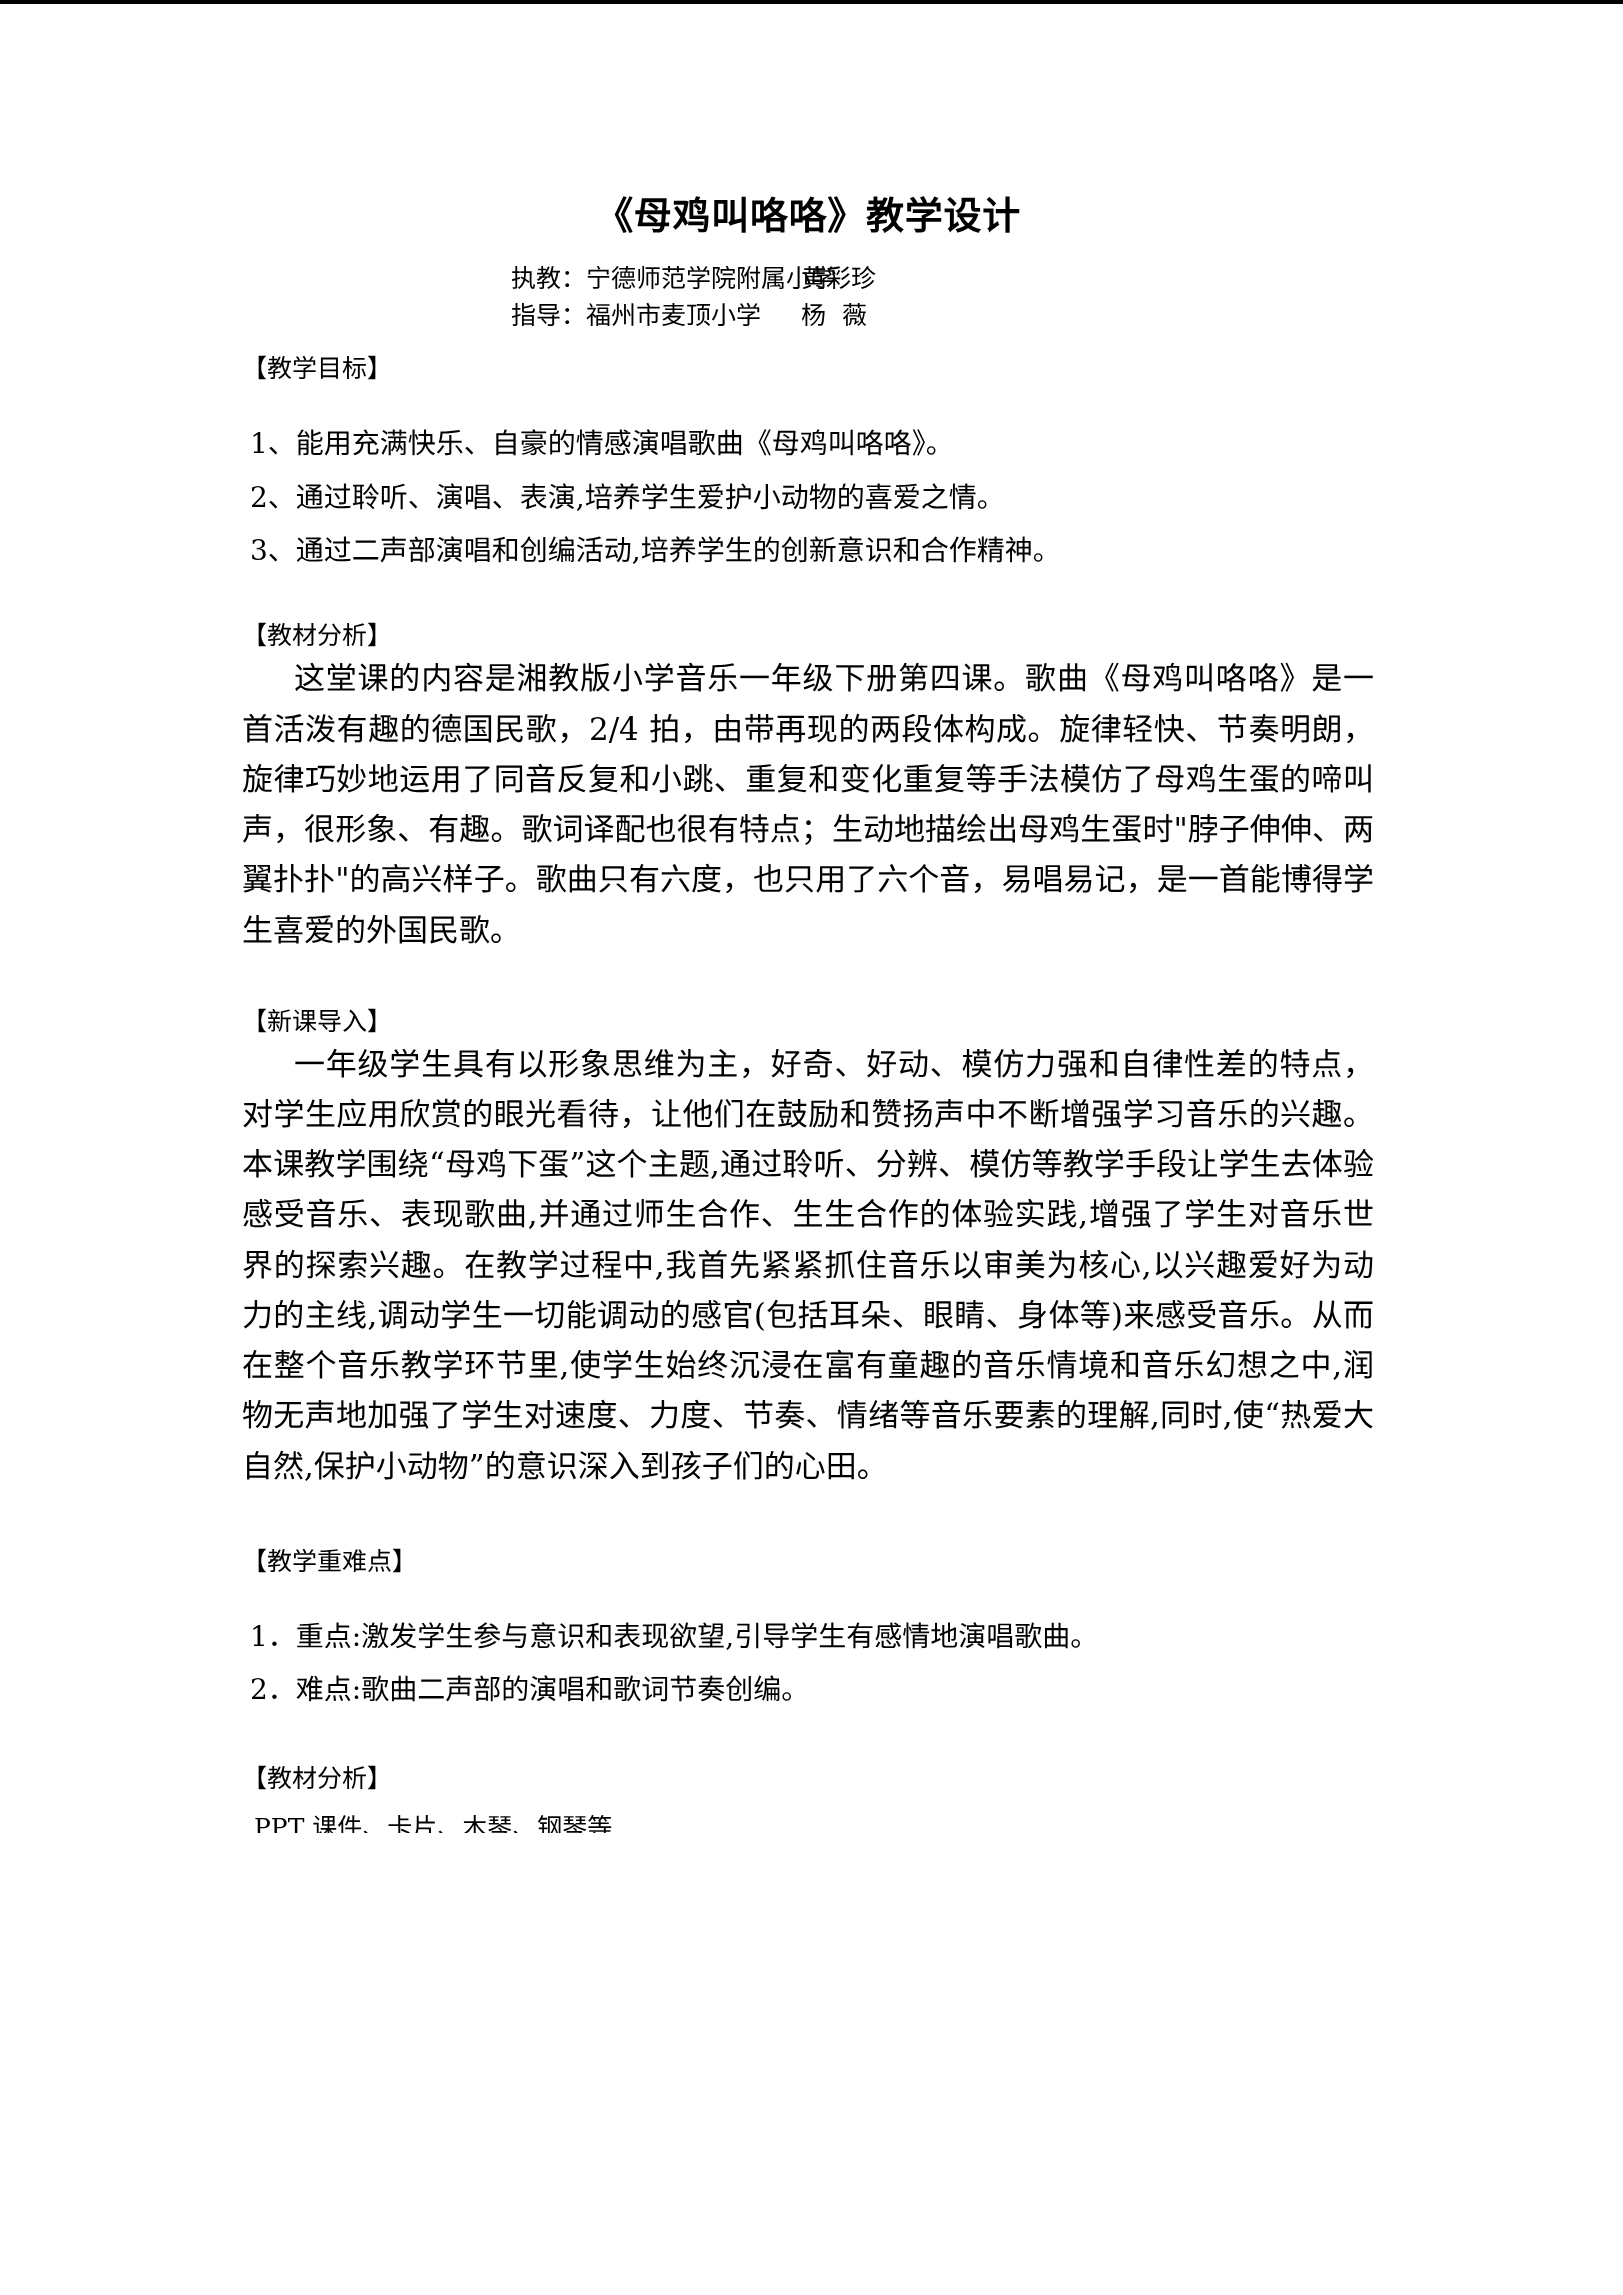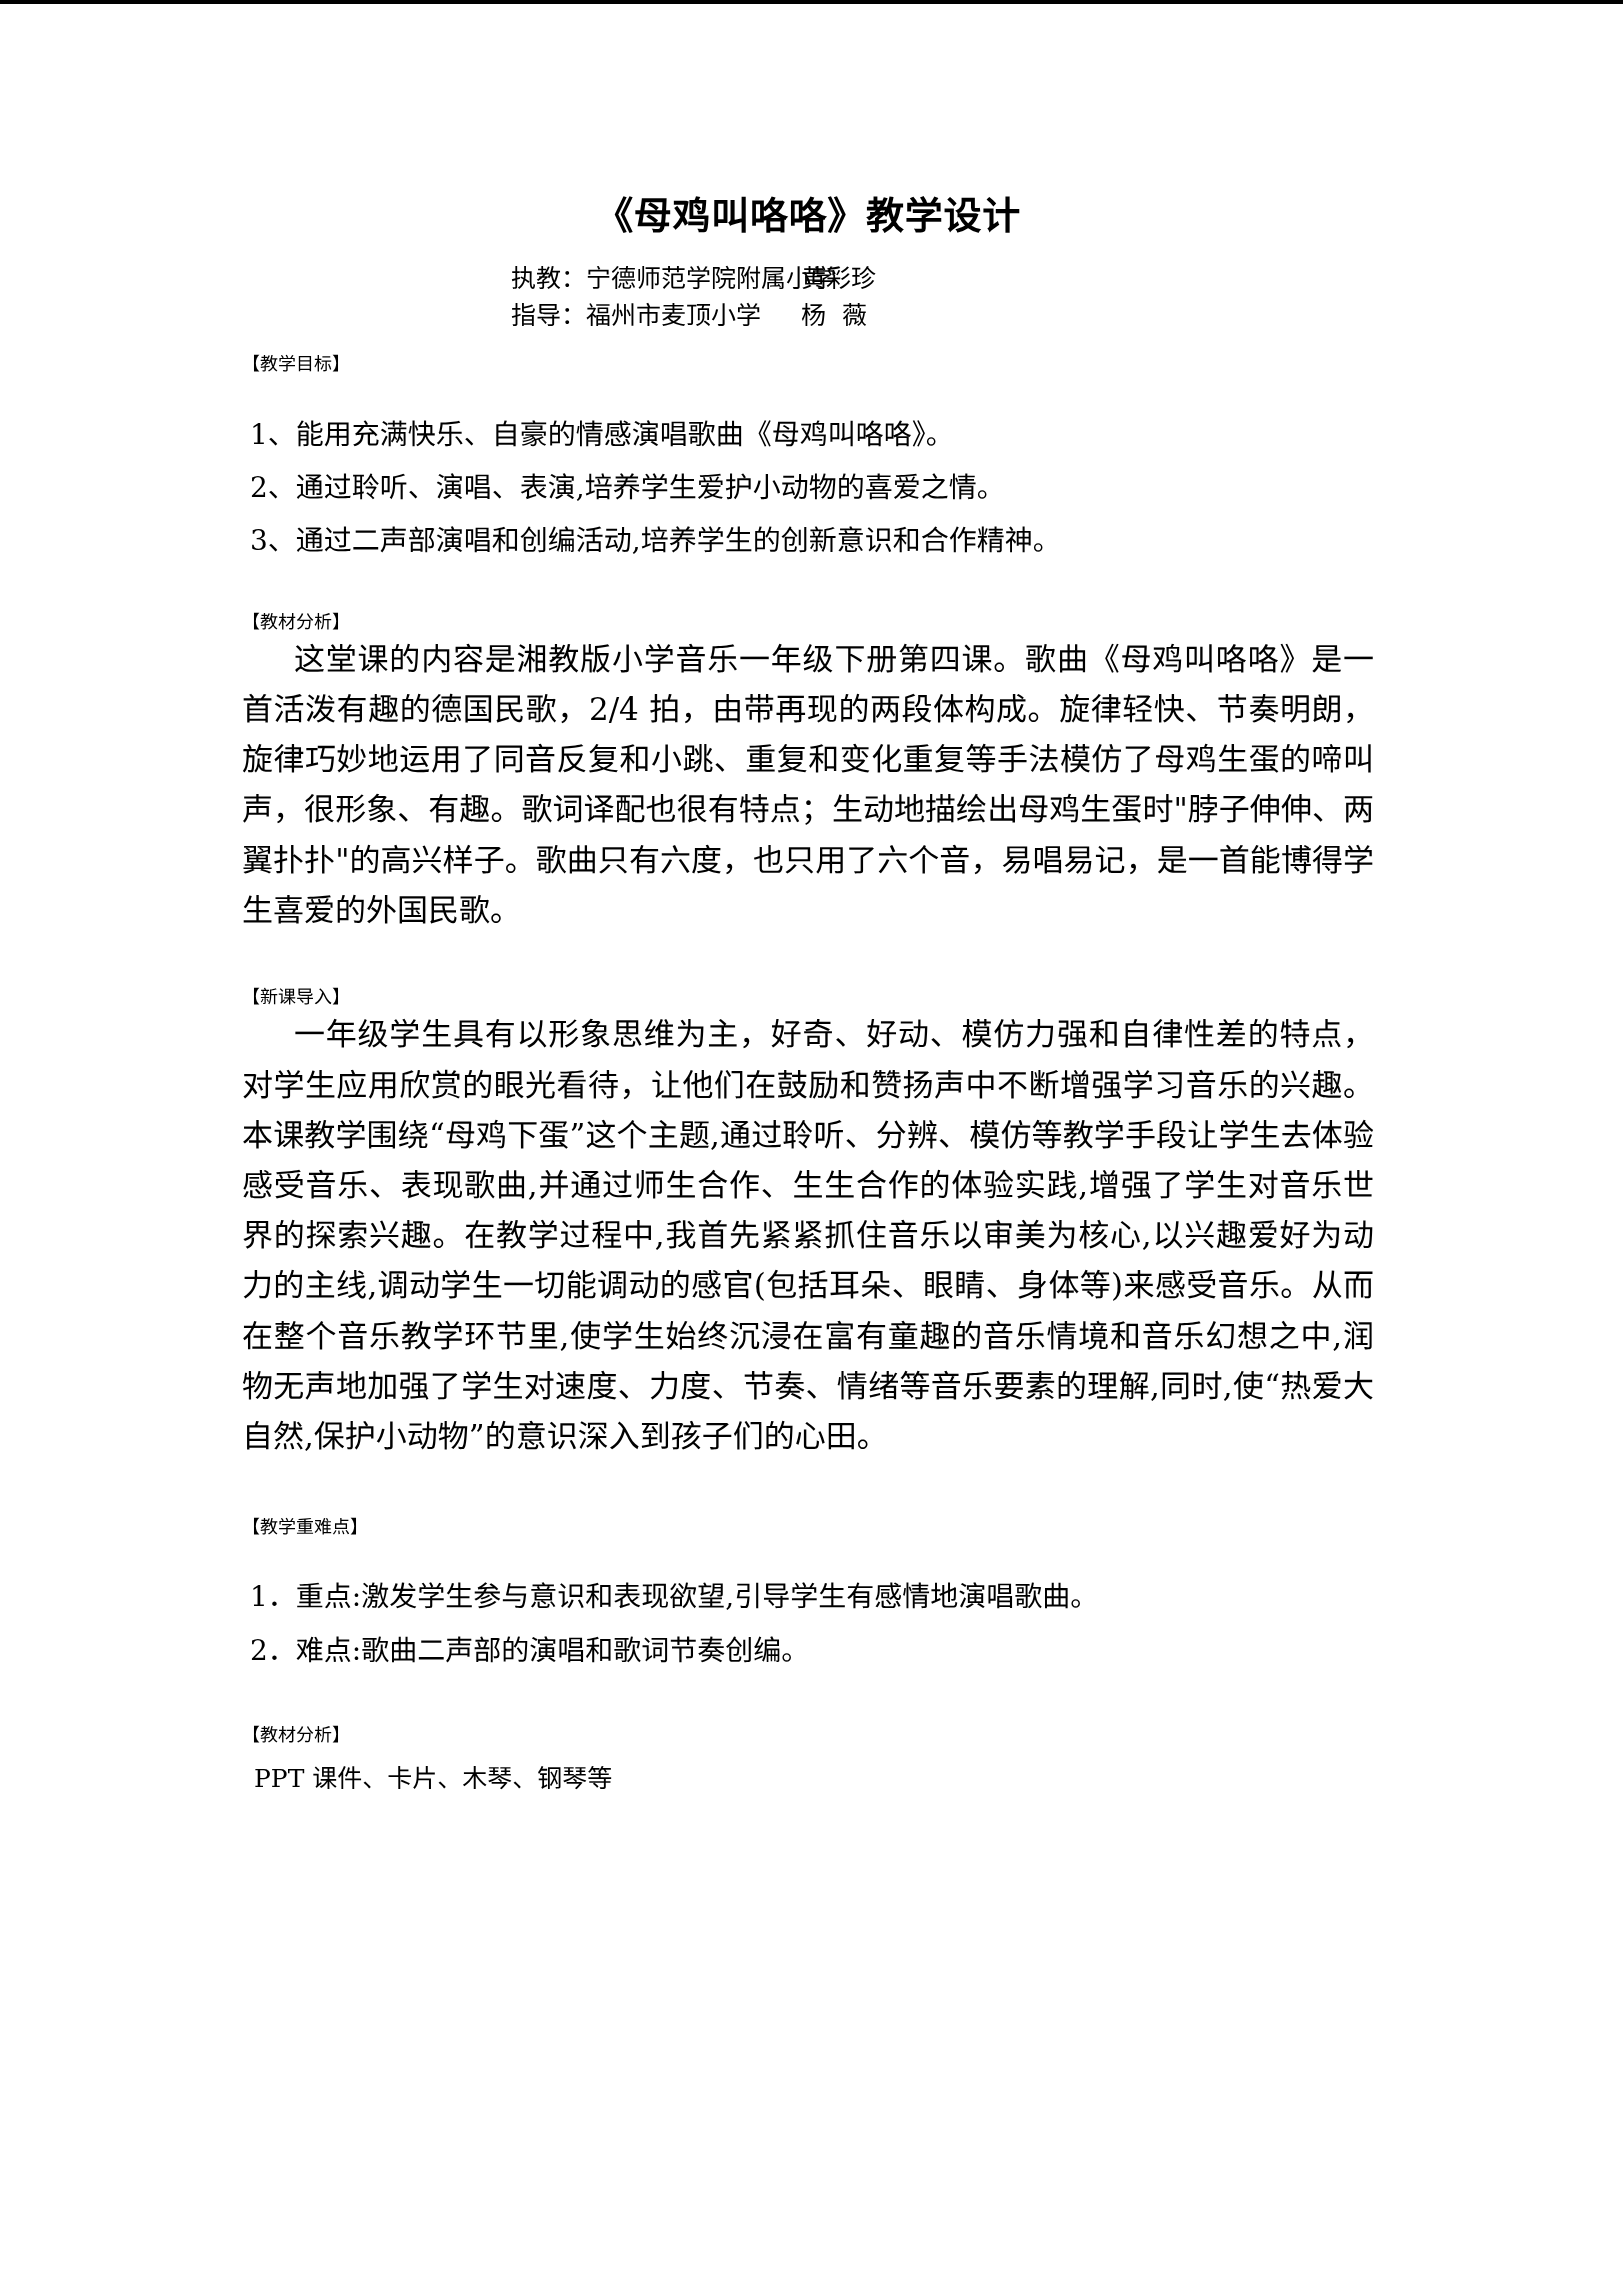--- a/index.html
+++ b/index.html
@@ -56,21 +56,21 @@
   .byline .org {
     display: inline-block;
     width: 290px;
   }
   .byline .person {
     display: inline-block;
   }
 
   
   .section-head {
-    font-size: 18px;
+    font-size: 25px;
     font-weight: normal;
     line-height: 1.4;
     margin: 0;
   }
   .sp-before-26 { margin-top: 17.7px; }
   .sp-before-52 { margin-top: 35px; }
   .sp-before-60 { margin-top: 57px; }
   .sp-before-66 { margin-top: 45px; }
   .sp-before-72 { margin-top: 49px; }
   .sp-before-78 { margin-top: 53px; }

